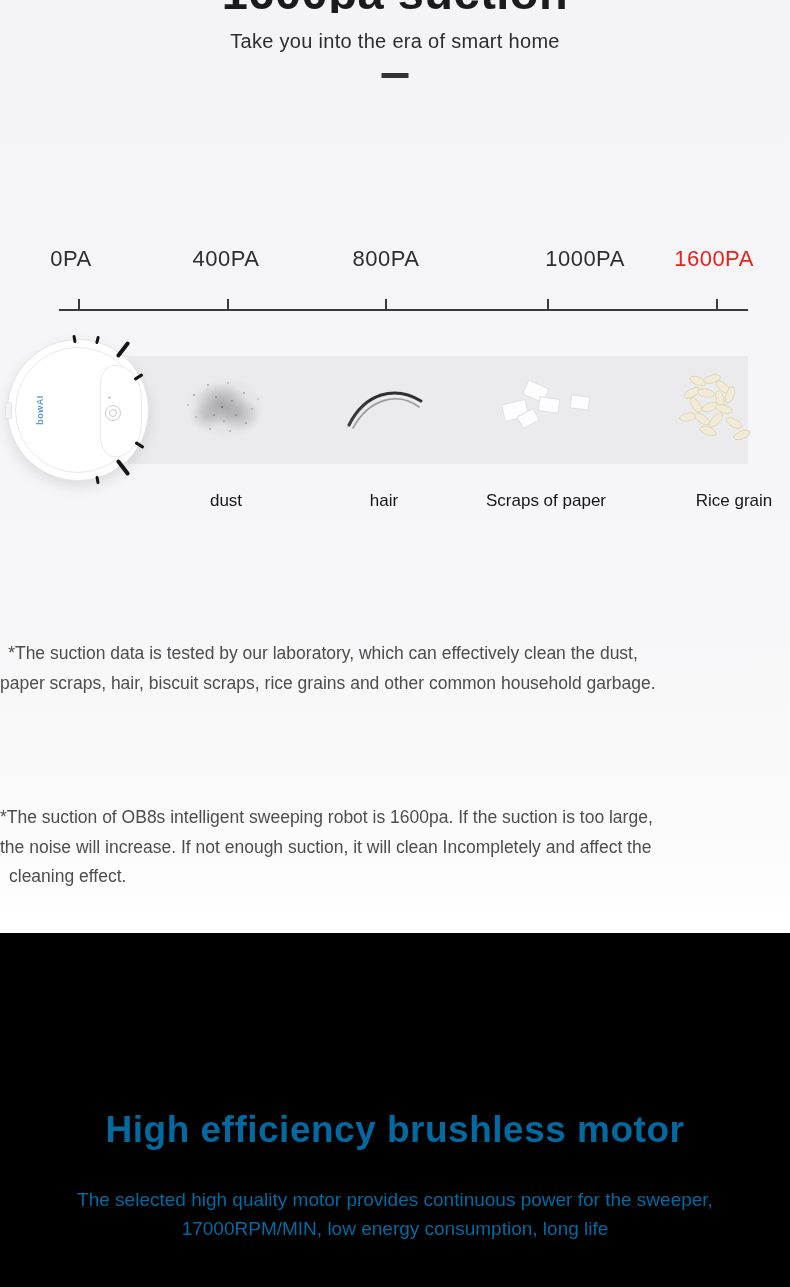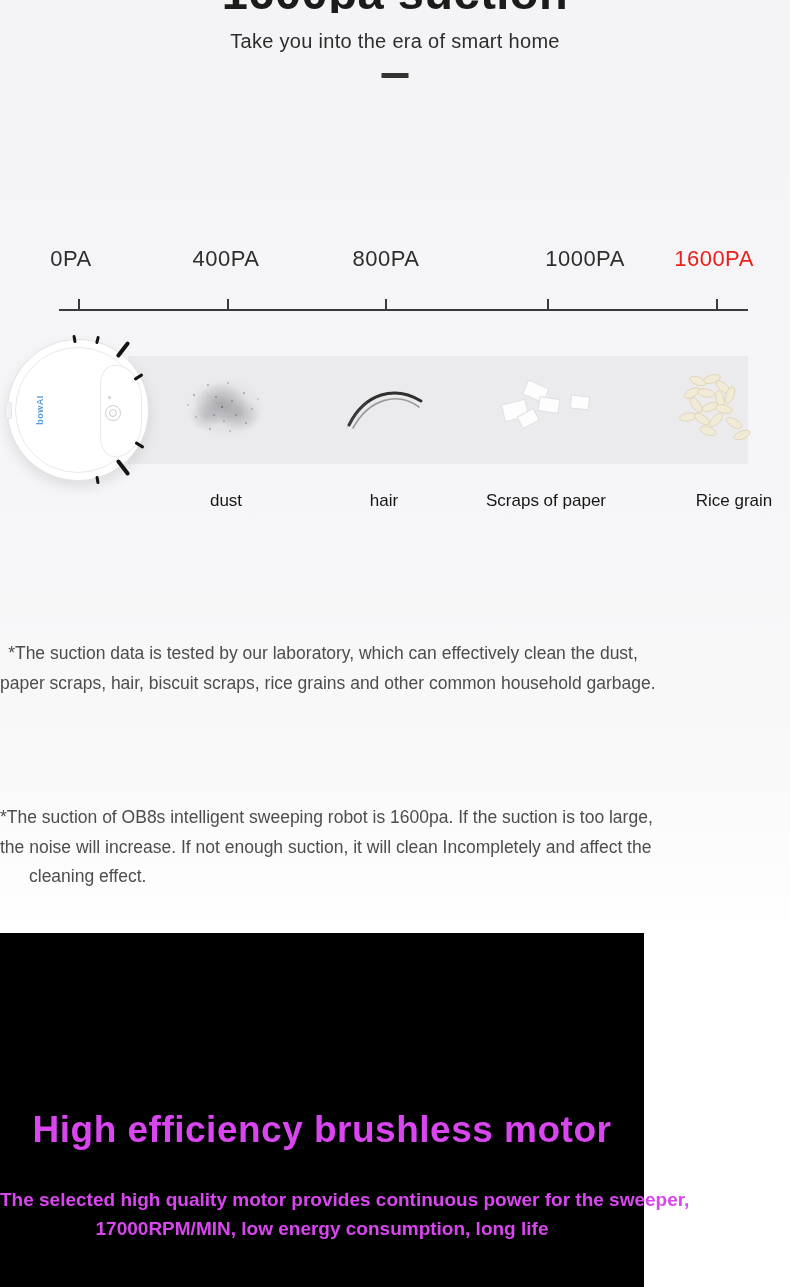--- a/index.html
+++ b/index.html
@@ -79,27 +79,27 @@
   
   .item-label{ position:absolute; top:491px; transform:translateX(-50%);
     font-size:17px; font-weight:500; color:#161616; white-space:nowrap; }
   .il-0{ left:226px; } .il-1{ left:384px; } .il-2{ left:546px; } .il-3{ left:734px; }
   
   .note{ position:absolute; left:0; width:646px; color:#4d4d4d; font-size:17.5px;
     font-weight:400; line-height:29.5px; }
   .note-1{ top:639px; }
   .note-2{ top:803px; }
   .note-line{ text-align:center; white-space:nowrap; }
-  .note-line.left{ text-align:left; padding-left:22px;margin-left:7px; }
-  
-  .motor{ position:absolute; left:0; top:933px; width:644px; height:354px; background:#000; color:#d946ef; }
+  .note-line.left{ text-align:left; padding-left:9px; }
+  
+  .motor{ position:absolute; left:0; top:933px; width:790px; height:354px; background:#000; color:#0369a1; }
   .motor-heading{ position:absolute; top:176px; left:0; width:100%; text-align:center;
     font-size:37px; font-weight:700; letter-spacing:0.5px; white-space:nowrap; }
   .motor-body{ position:absolute; top:252px; left:0; width:100%;
-    font-size:19px; font-weight:700; line-height:29px; }
+    font-size:19px; font-weight:400; line-height:29px; }
   .motor-line{ text-align:center; white-space:nowrap; }
 </style>
 </head>
 <body>
 
 <div class="stage">
 
   <div class="hero-title-clip">
     <div class="hero-title">1600pa suction</div>
   </div>

